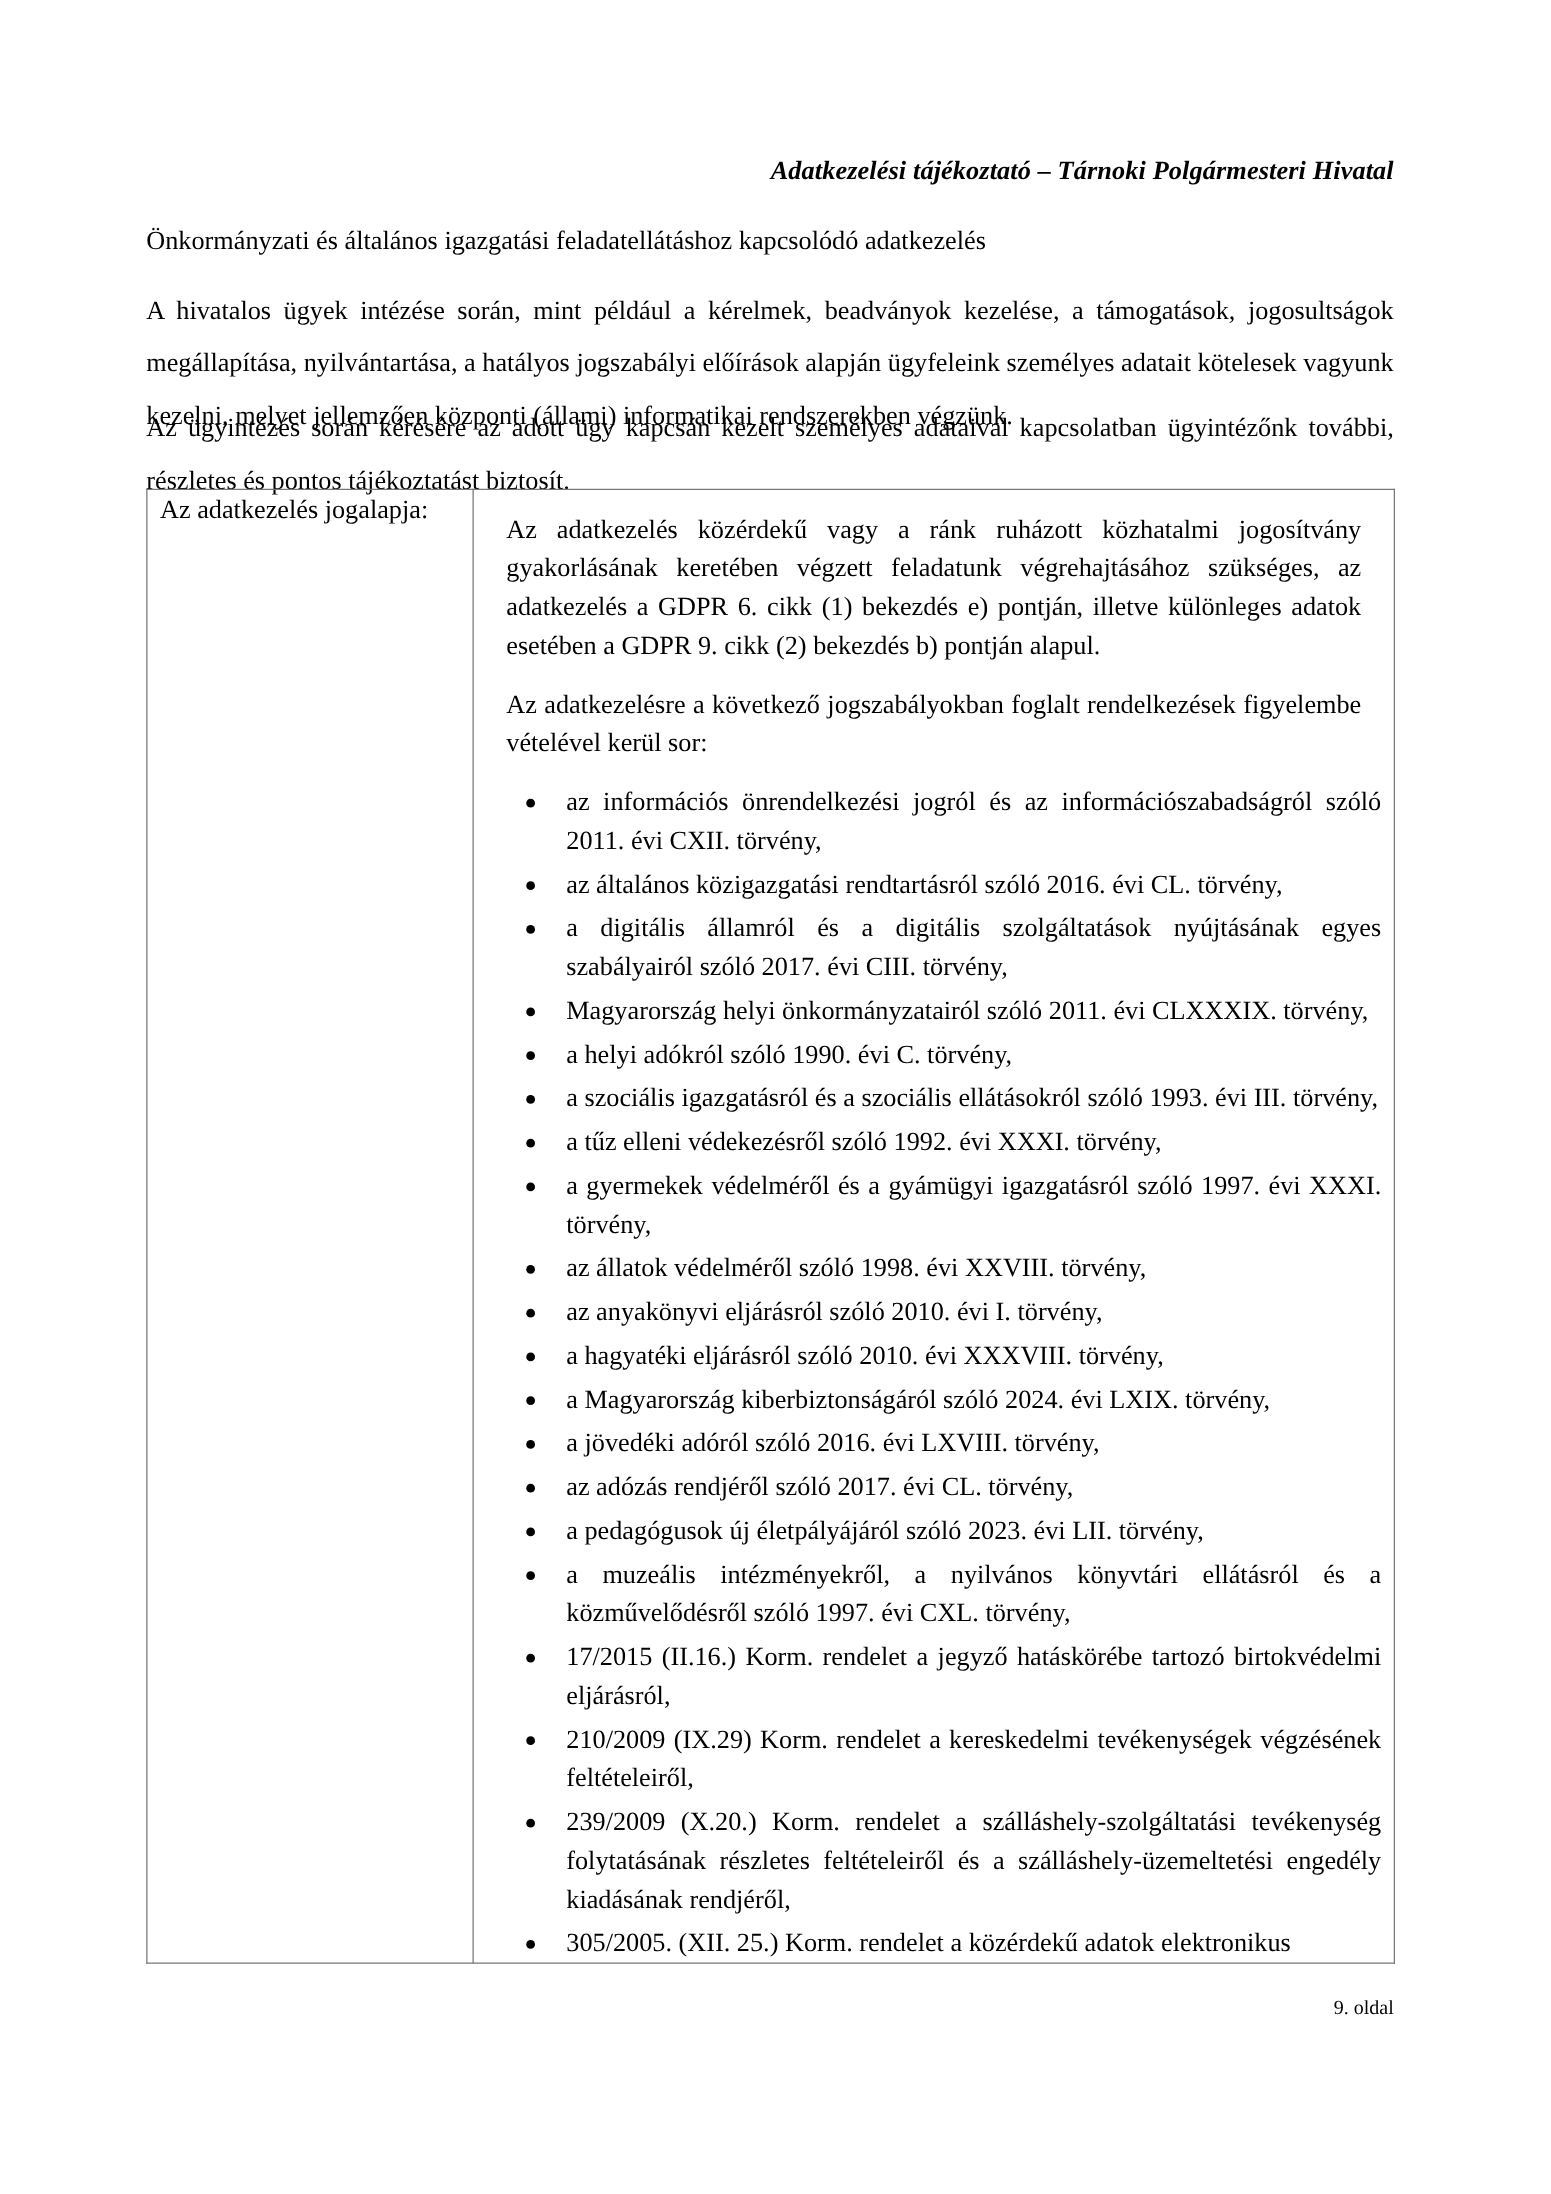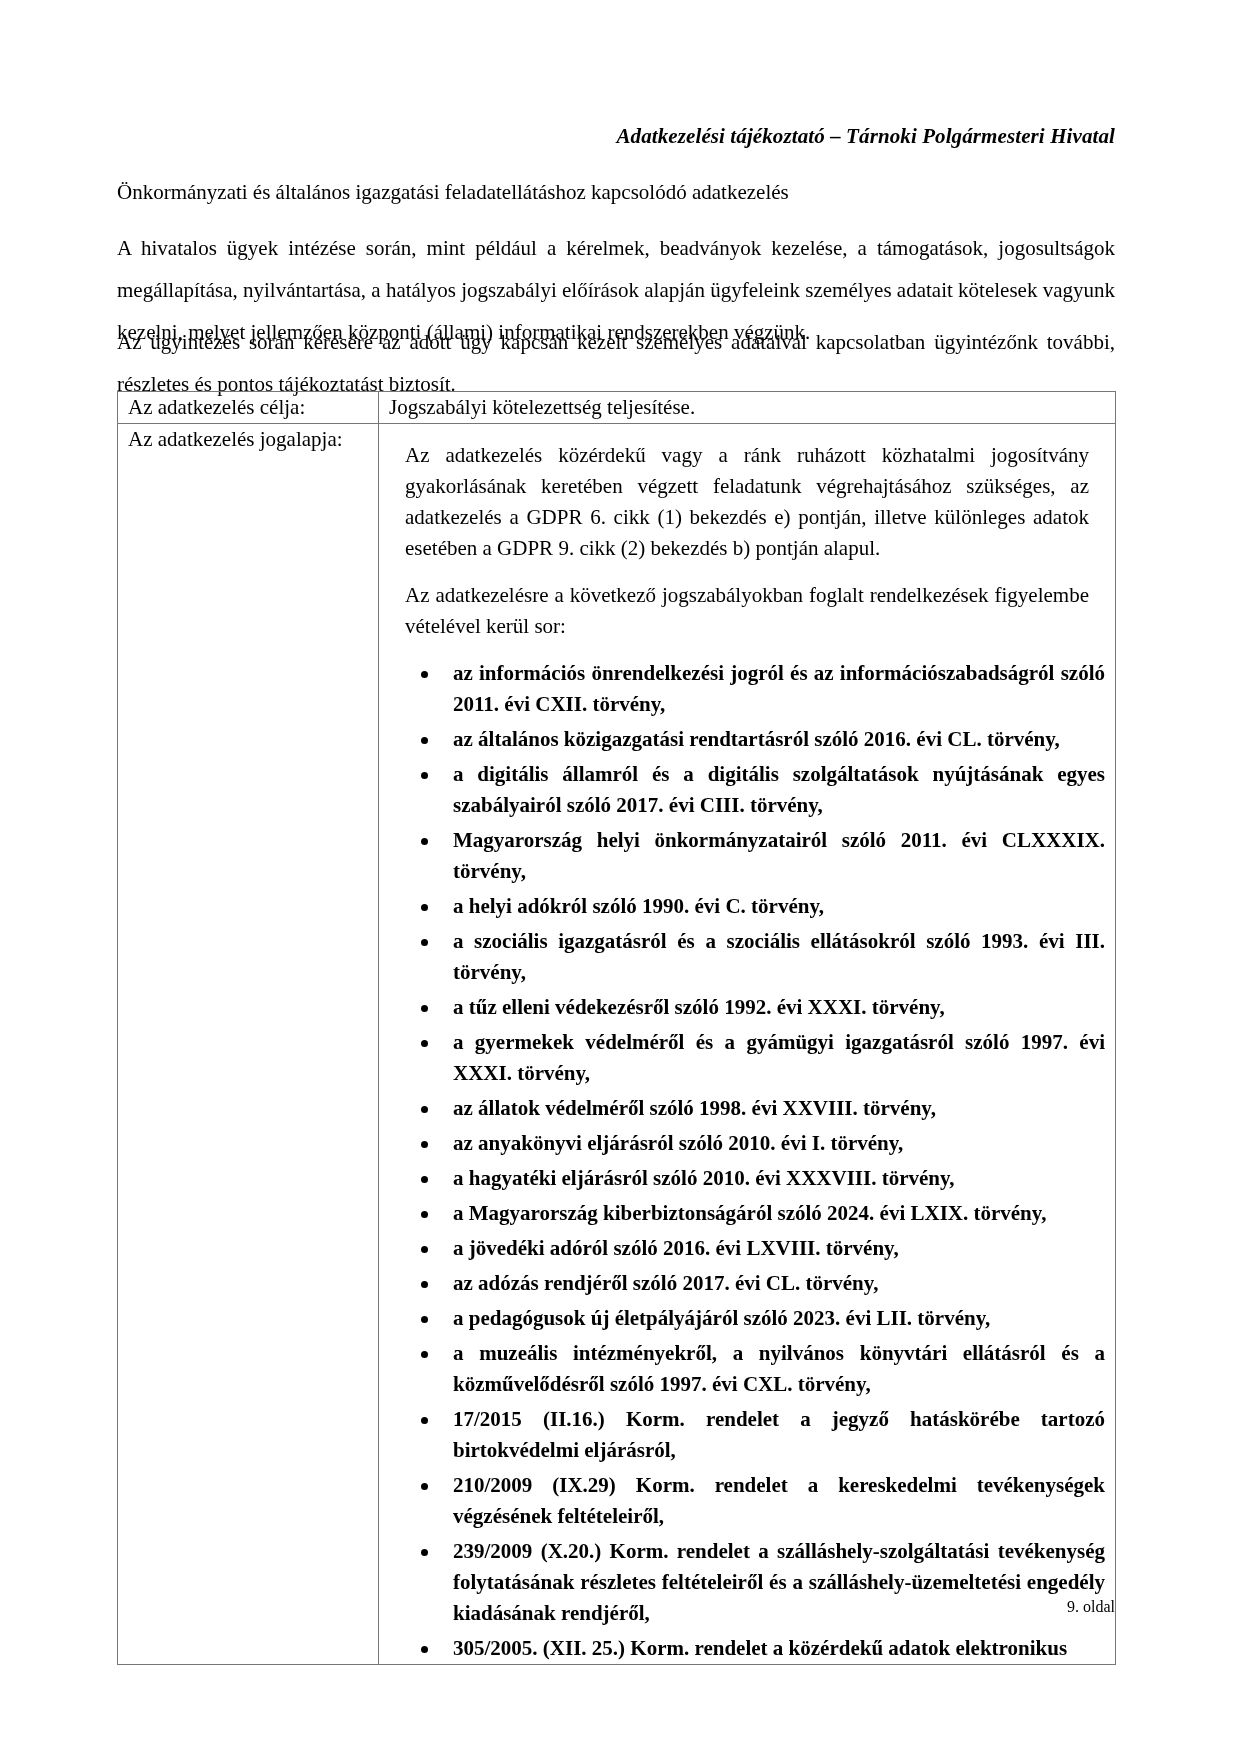--- a/index.html
+++ b/index.html
@@ -67,21 +67,20 @@
     ul.law-list {
       list-style: none;
       margin: 0;
       padding: 0;
     }
     ul.law-list li {
       position: relative;
       padding-left: 64px;
       margin-top: 4px;
       text-align: justify;
-      font-weight: bold;
     }
     ul.law-list li .bullet {
       position: absolute;
       left: 32px;
       top: 13px;
       width: 7px;
       height: 7px;
       border-radius: 50%;
       background: #000000;
     }
@@ -97,24 +96,20 @@
 
 <div class="header">Adatkezelési tájékoztató – Tárnoki Polgármesteri Hivatal</div>
 
 <div class="section-title">Önkormányzati és általános igazgatási feladatellátáshoz kapcsolódó adatkezelés</div>
 
 <p class="intro intro-1" style="margin:0">A hivatalos ügyek intézése során, mint például a kérelmek, beadványok kezelése, a támogatások, jogosultságok megállapítása, nyilvántartása, a hatályos jogszabályi előírások alapján ügyfeleink személyes adatait kötelesek vagyunk kezelni, melyet jellemzően központi (állami) informatikai rendszerekben végzünk.</p>
 <p class="intro intro-2" style="margin:0">Az ügyintézés során kérésére az adott ügy kapcsán kezelt személyes adataival kapcsolatban ügyintézőnk további, részletes és pontos tájékoztatást biztosít.</p>
 
 <table class="info">
   <tbody>
-      <tr class="row-1">
-    <td class="label-cell">Az adatkezelés célja:</td>
-    <td class="value-cell">Jogszabályi kötelezettség teljesítése.</td>
-  </tr>
   <tr class="row-2">
     <td class="label-cell">Az adatkezelés jogalapja:</td>
     <td class="value-cell">
       <p class="legal-para">Az adatkezelés közérdekű vagy a ránk ruházott közhatalmi jogosítvány gyakorlásának keretében végzett feladatunk végrehajtásához szükséges, az adatkezelés a GDPR 6. cikk (1) bekezdés e) pontján, illetve különleges adatok esetében a GDPR 9. cikk (2) bekezdés b) pontján alapul.</p>
       <p class="legal-para">Az adatkezelésre a következő jogszabályokban foglalt rendelkezések figyelembe vételével kerül sor:</p>
       <ul class="law-list">
         <li><span class="bullet"></span><span>az információs önrendelkezési jogról és az információszabadságról szóló 2011. évi CXII. törvény,</span></li>
         <li><span class="bullet"></span><span>az általános közigazgatási rendtartásról szóló 2016. évi CL. törvény,</span></li>
         <li><span class="bullet"></span><span>a digitális államról és a digitális szolgáltatások nyújtásának egyes szabályairól szóló 2017. évi CIII. törvény,</span></li>
         <li><span class="bullet"></span><span>Magyarország helyi önkormányzatairól szóló 2011. évi CLXXXIX. törvény,</span></li>

